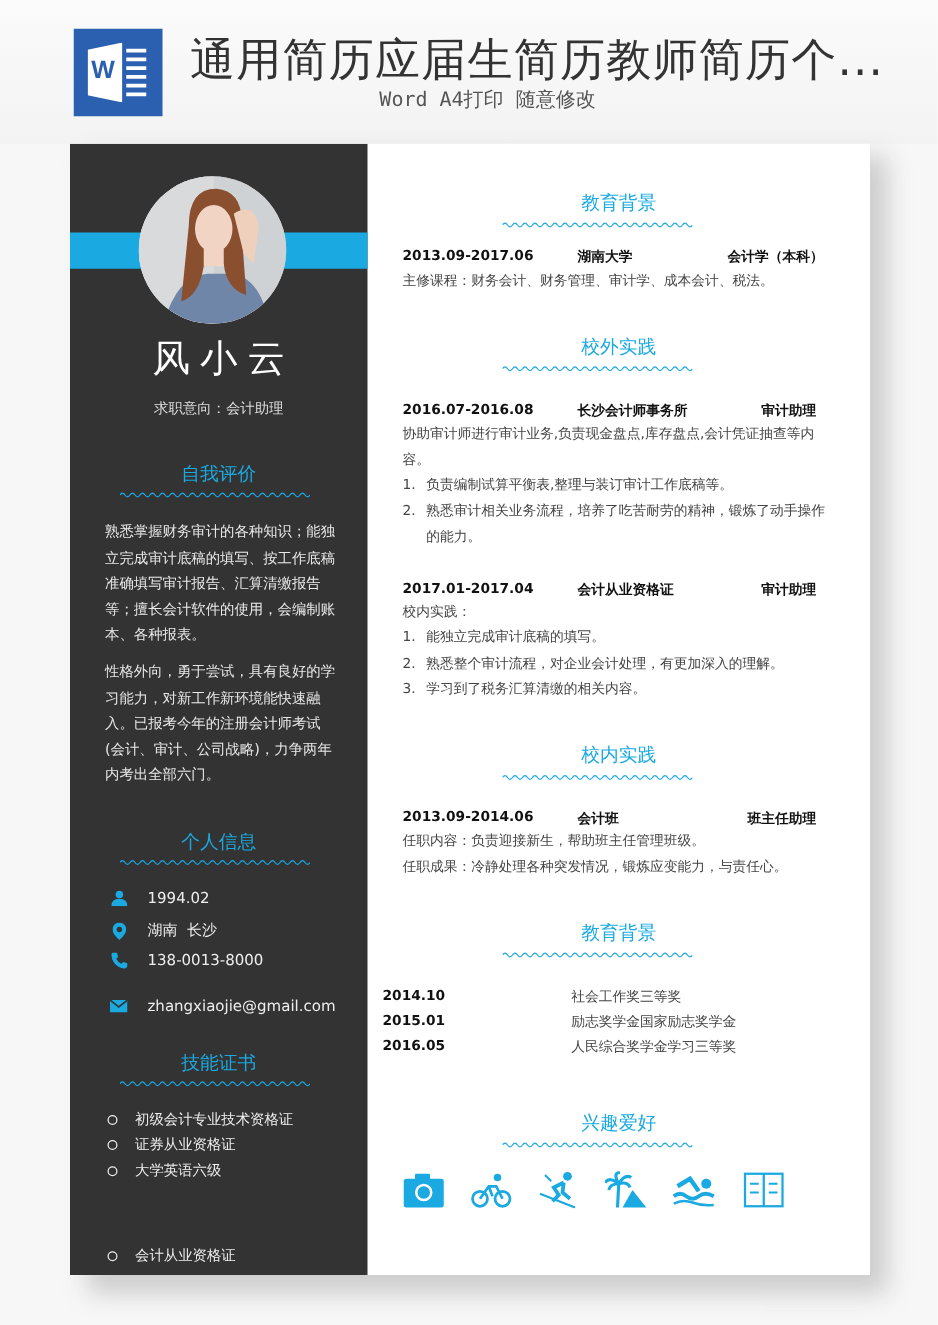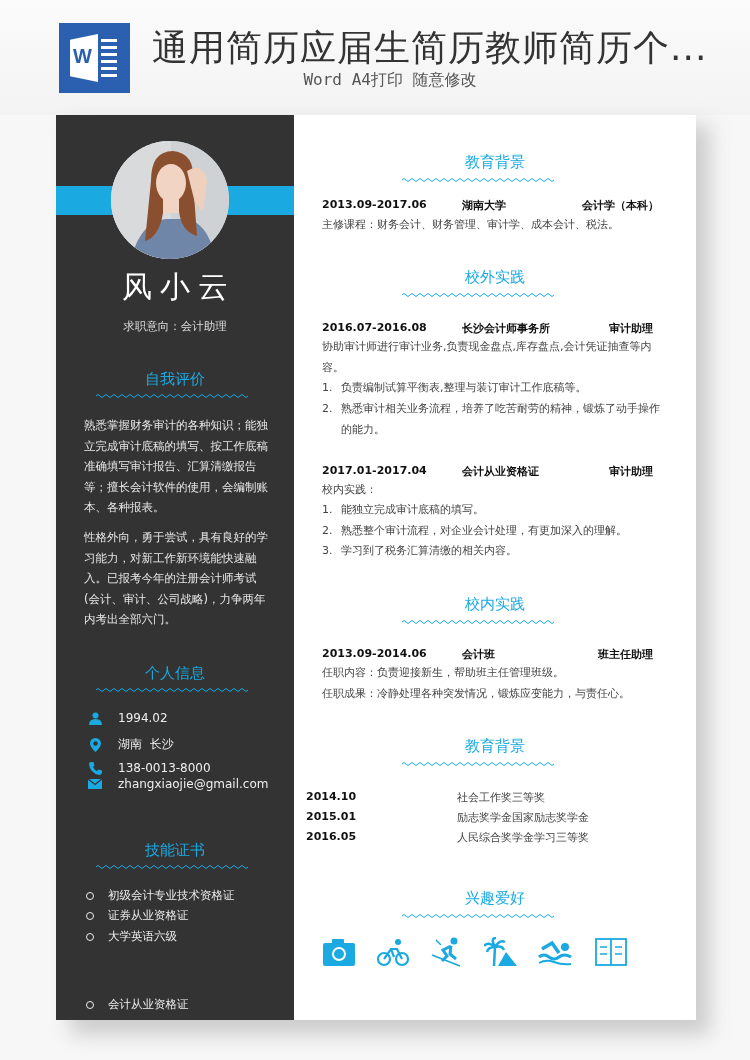--- a/index.html
+++ b/index.html
@@ -118,21 +118,21 @@
     <span style="white-space:pre;">湖南  长沙</span>
   </div>
   <div class="info-row" style="top:646px;">
     <span class="ico">
       <svg width="13" height="13" viewBox="0 0 13 13">
           <path d="M2 0 L4.5 0 L5.5 3.5 L4 5 Q5.5 8 8 9 L9.5 7.5 L13 8.5 L13 11 Q12 13 10 13 Q1 11 0 2 Q0 0 2 0 Z" fill="#1aa9e1"></path>
         </svg>
     </span>
     <span>138-0013-8000</span>
   </div>
-  <div class="info-row" style="top:662px;">
+  <div class="info-row" style="top:683px;">
     <span class="ico">
       <svg width="14" height="10" viewBox="0 0 14 10">
           <rect width="14" height="10" fill="#1aa9e1"></rect>
           <path d="M0 0 L7 5.5 L14 0" stroke="#333" stroke-width="1.3" fill="none"></path>
         </svg>
     </span>
     <span>zhangxiaojie@gmail.com</span>
   </div>
 
   <div class="side-heading" style="top:726px;">技能证书</div>

